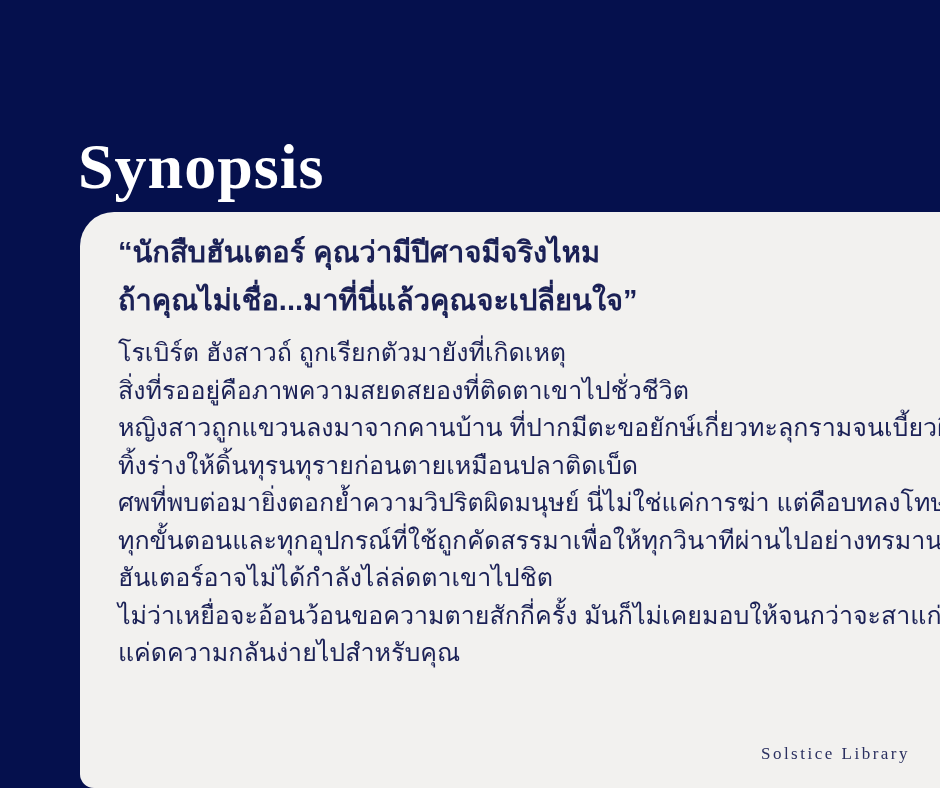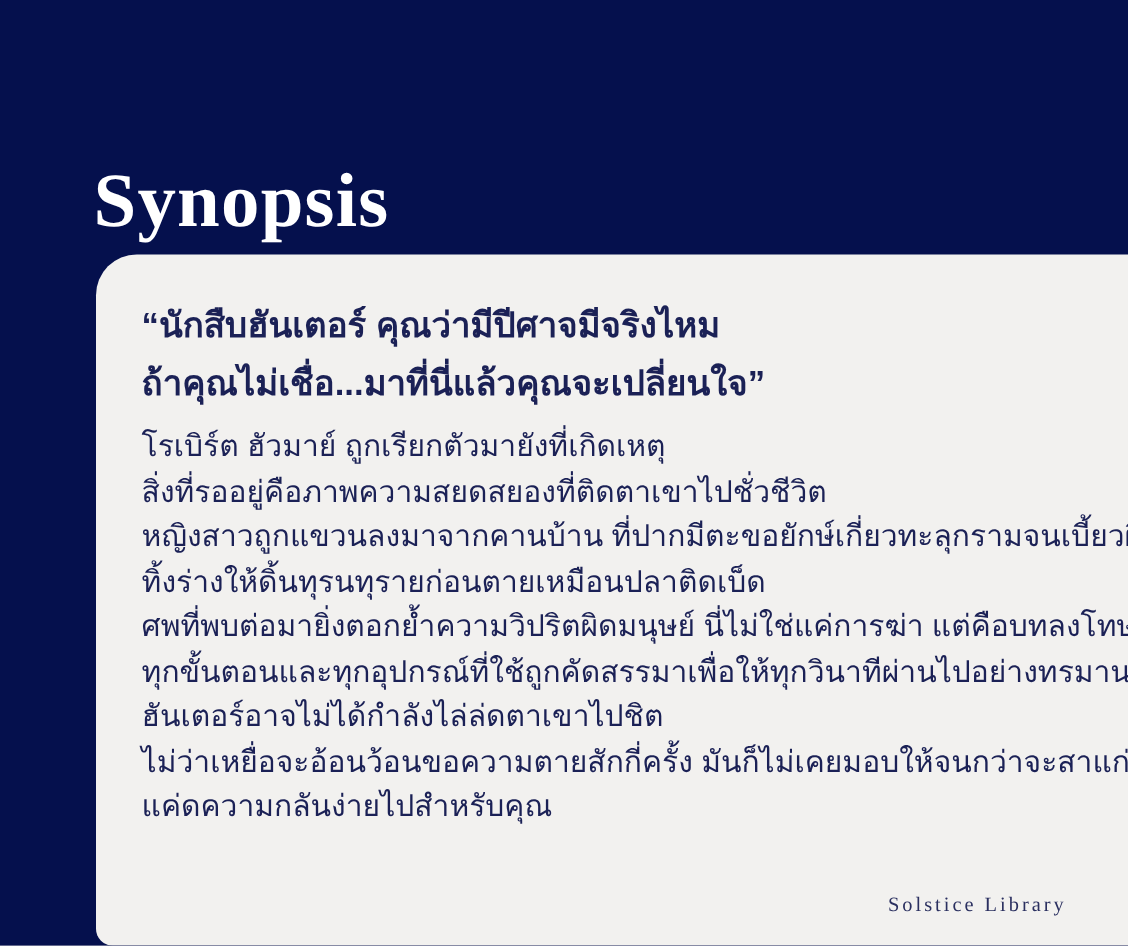--- a/index.html
+++ b/index.html
@@ -26,60 +26,60 @@
     font-size:64px;
     letter-spacing:1px;
     color:var(--title);
   }
   .synopsis-card{
     position:absolute;
     left:80px;top:212px;
     right:0;bottom:0;
     background:var(--card);
     border-radius:34px 0 0 14px;
-    padding:36px 28px 0 38px;
+    padding:16px 28px 0 38px;
     overflow:hidden;
   }
   .quote-block{
     color:var(--ink);
     font-weight:700;
     font-size:29px;
     line-height:48px;
     margin-bottom:10px;
   }
   .body-block{
     color:var(--ink);
     font-weight:500;
     font-size:25px;
     line-height:37.5px;
   }
   .text-line{
     white-space:nowrap;
   }
   .brand-label{
     position:absolute;
-    right:51px;bottom:24px;
+    right:30px;bottom:24px;
     font-family:"Liberation Serif","DejaVu Serif",serif;
     font-size:17px;
     letter-spacing:2.5px;
     color:var(--brand);
   }
 </style>
 </head>
 <body>
 
 <h1 class="page-title">Synopsis</h1>
 
 <section class="synopsis-card">
   <div class="quote-block">
     <div class="text-line">“นักสืบฮันเตอร์ คุณว่ามีปีศาจมีจริงไหม</div>
     <div class="text-line">ถ้าคุณไม่เชื่อ...มาที่นี่แล้วคุณจะเปลี่ยนใจ”</div>
   </div>
   <div class="body-block">
-    <div class="text-line">โรเบิร์ต ฮัวมาย์ ถูกเรียกตัวมายังที่เกิดเหตุ</div>
+    <div class="text-line">โรเบิร์ต ฮังสาวถ์ ถูกเรียกตัวมายังที่เกิดเหตุ</div>
     <div class="text-line">สิ่งที่รออยู่คือภาพความสยดสยองที่ติดตาเขาไปชั่วชีวิต</div>
     <div class="text-line">หญิงสาวถูกแขวนลงมาจากคานบ้าน ที่ปากมีตะขอยักษ์เกี่ยวทะลุกรามจนเบี้ยวผิดรูป</div>
     <div class="text-line">ทิ้งร่างให้ดิ้นทุรนทุรายก่อนตายเหมือนปลาติดเบ็ด</div>
     <div class="text-line">ศพที่พบต่อมายิ่งตอกย้ำความวิปริตผิดมนุษย์ นี่ไม่ใช่แค่การฆ่า แต่คือบทลงโทษ</div>
     <div class="text-line">ทุกขั้นตอนและทุกอุปกรณ์ที่ใช้ถูกคัดสรรมาเพื่อให้ทุกวินาทีผ่านไปอย่างทรมานที่สุด</div>
     <div class="text-line">ฮันเตอร์อาจไม่ได้กำลังไล่ล่ดตาเขาไปชิต</div>
     <div class="text-line">ไม่ว่าเหยื่อจะอ้อนว้อนขอความตายสักกี่ครั้ง มันก็ไม่เคยมอบให้จนกว่าจะสาแก่ใจ...</div>
     <div class="text-line">แค่ดความกลันง่ายไปสำหรับคุณ</div>
   </div>
   <div class="brand-label">Solstice Library</div>

